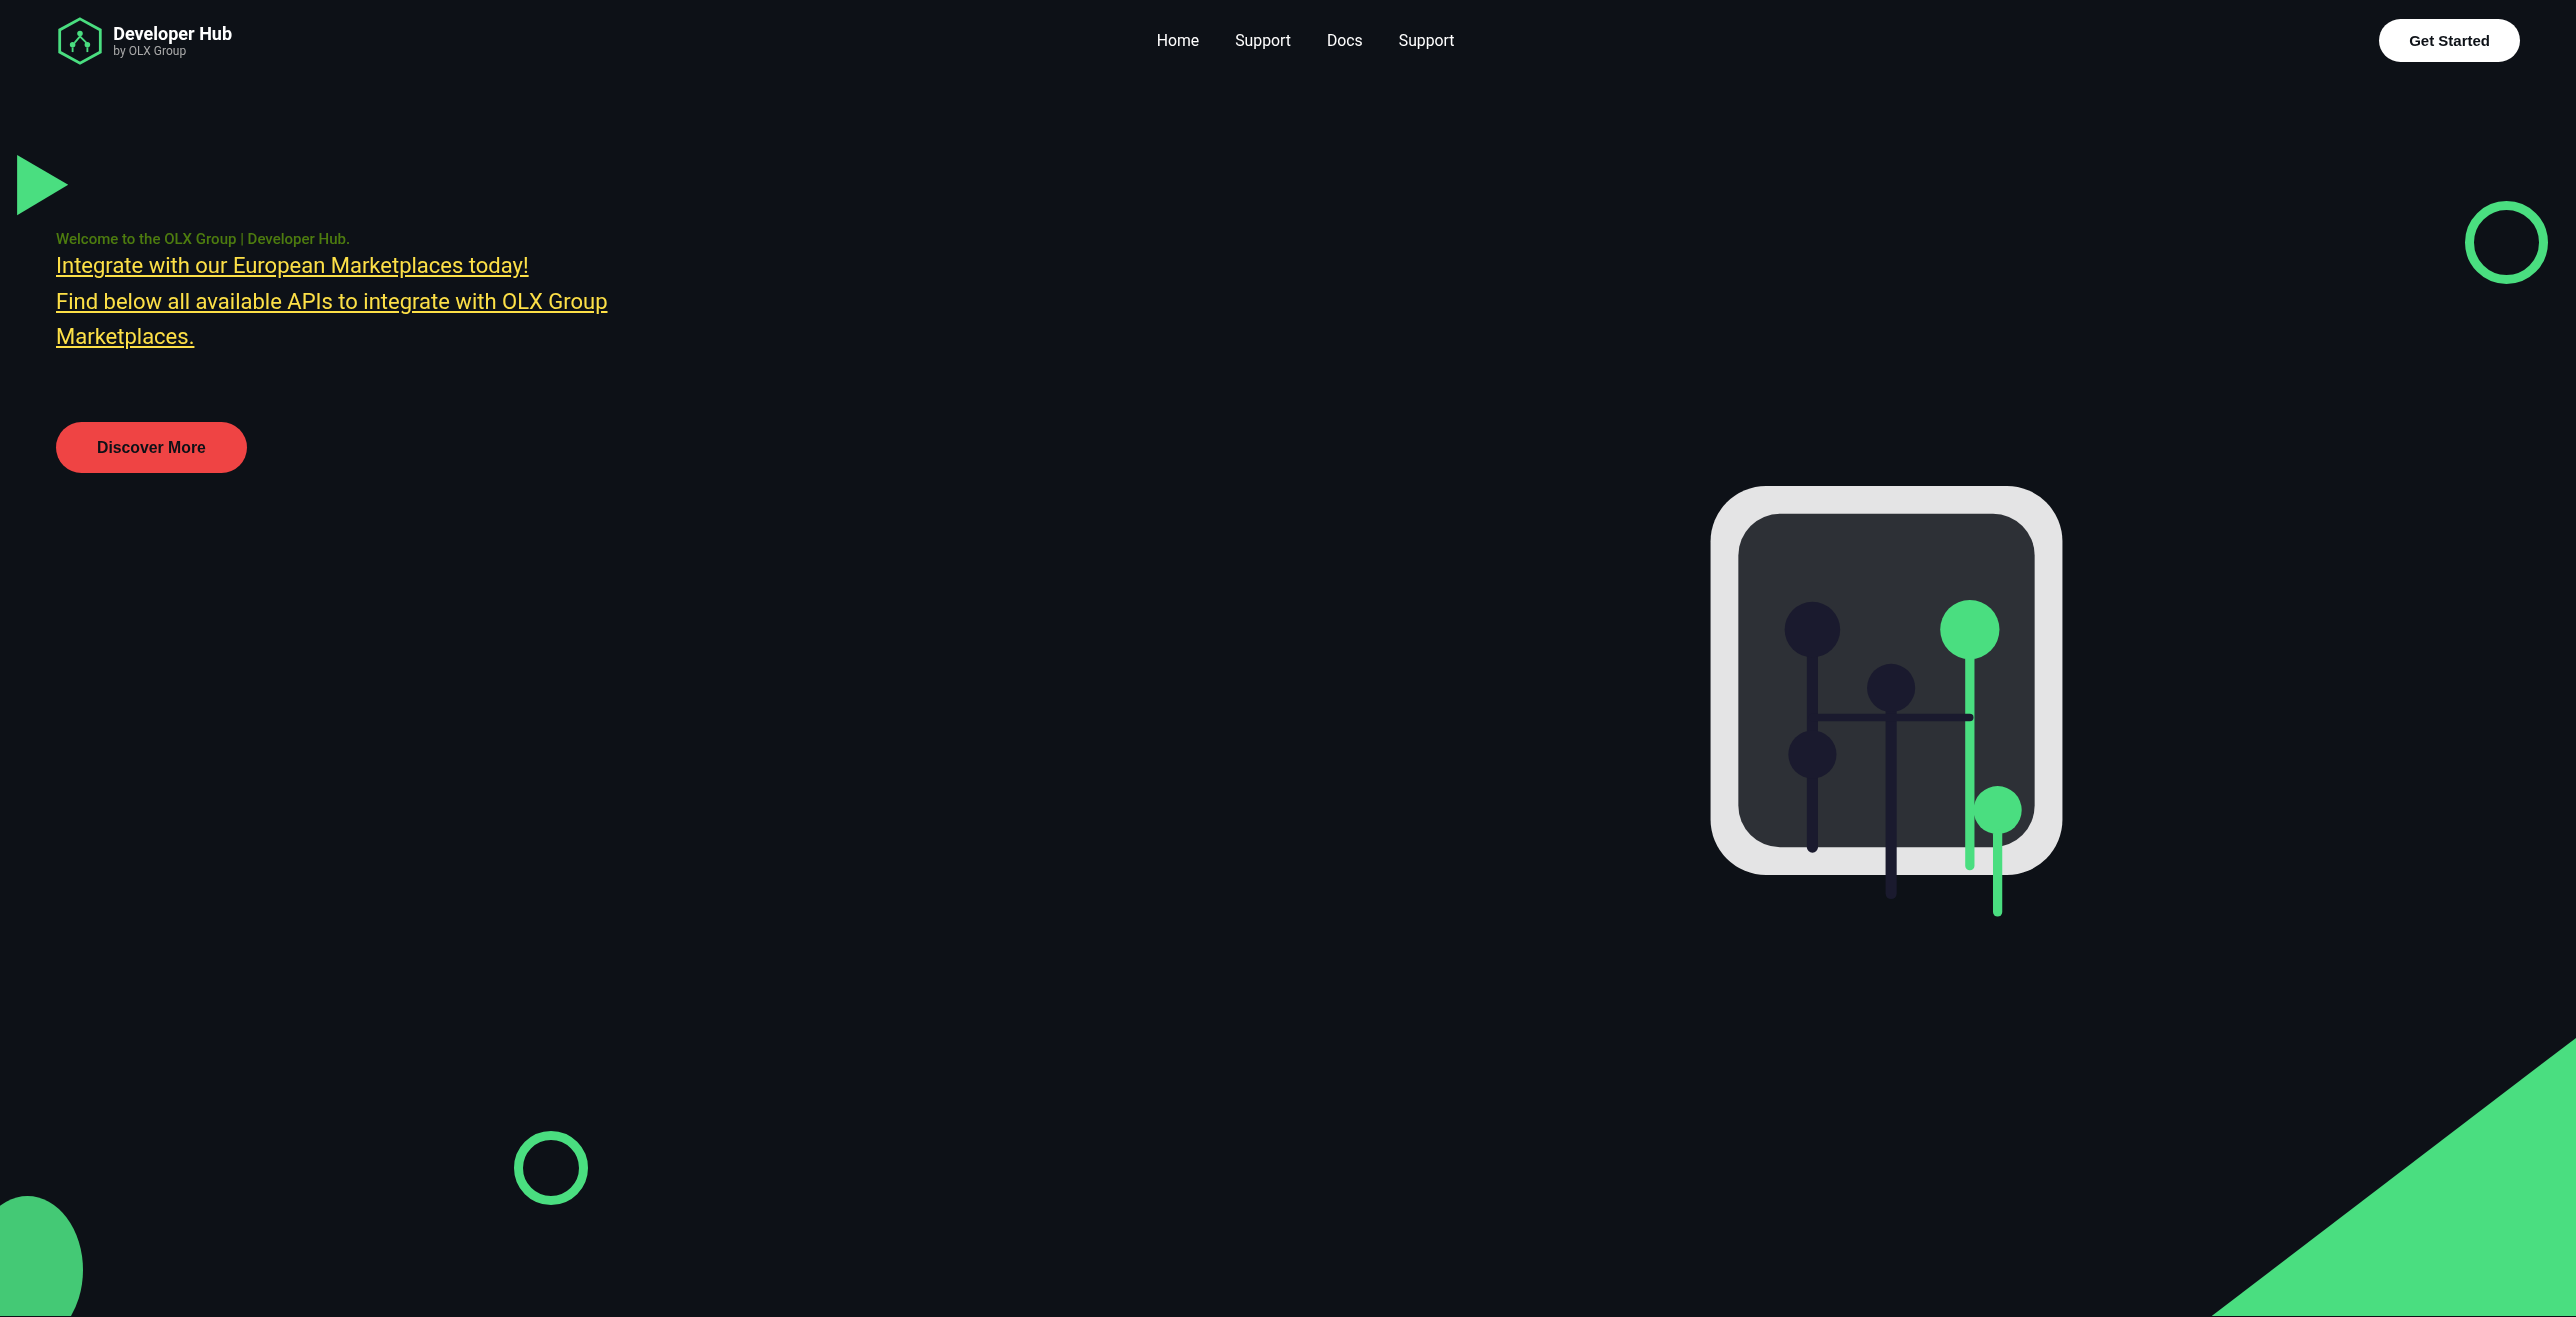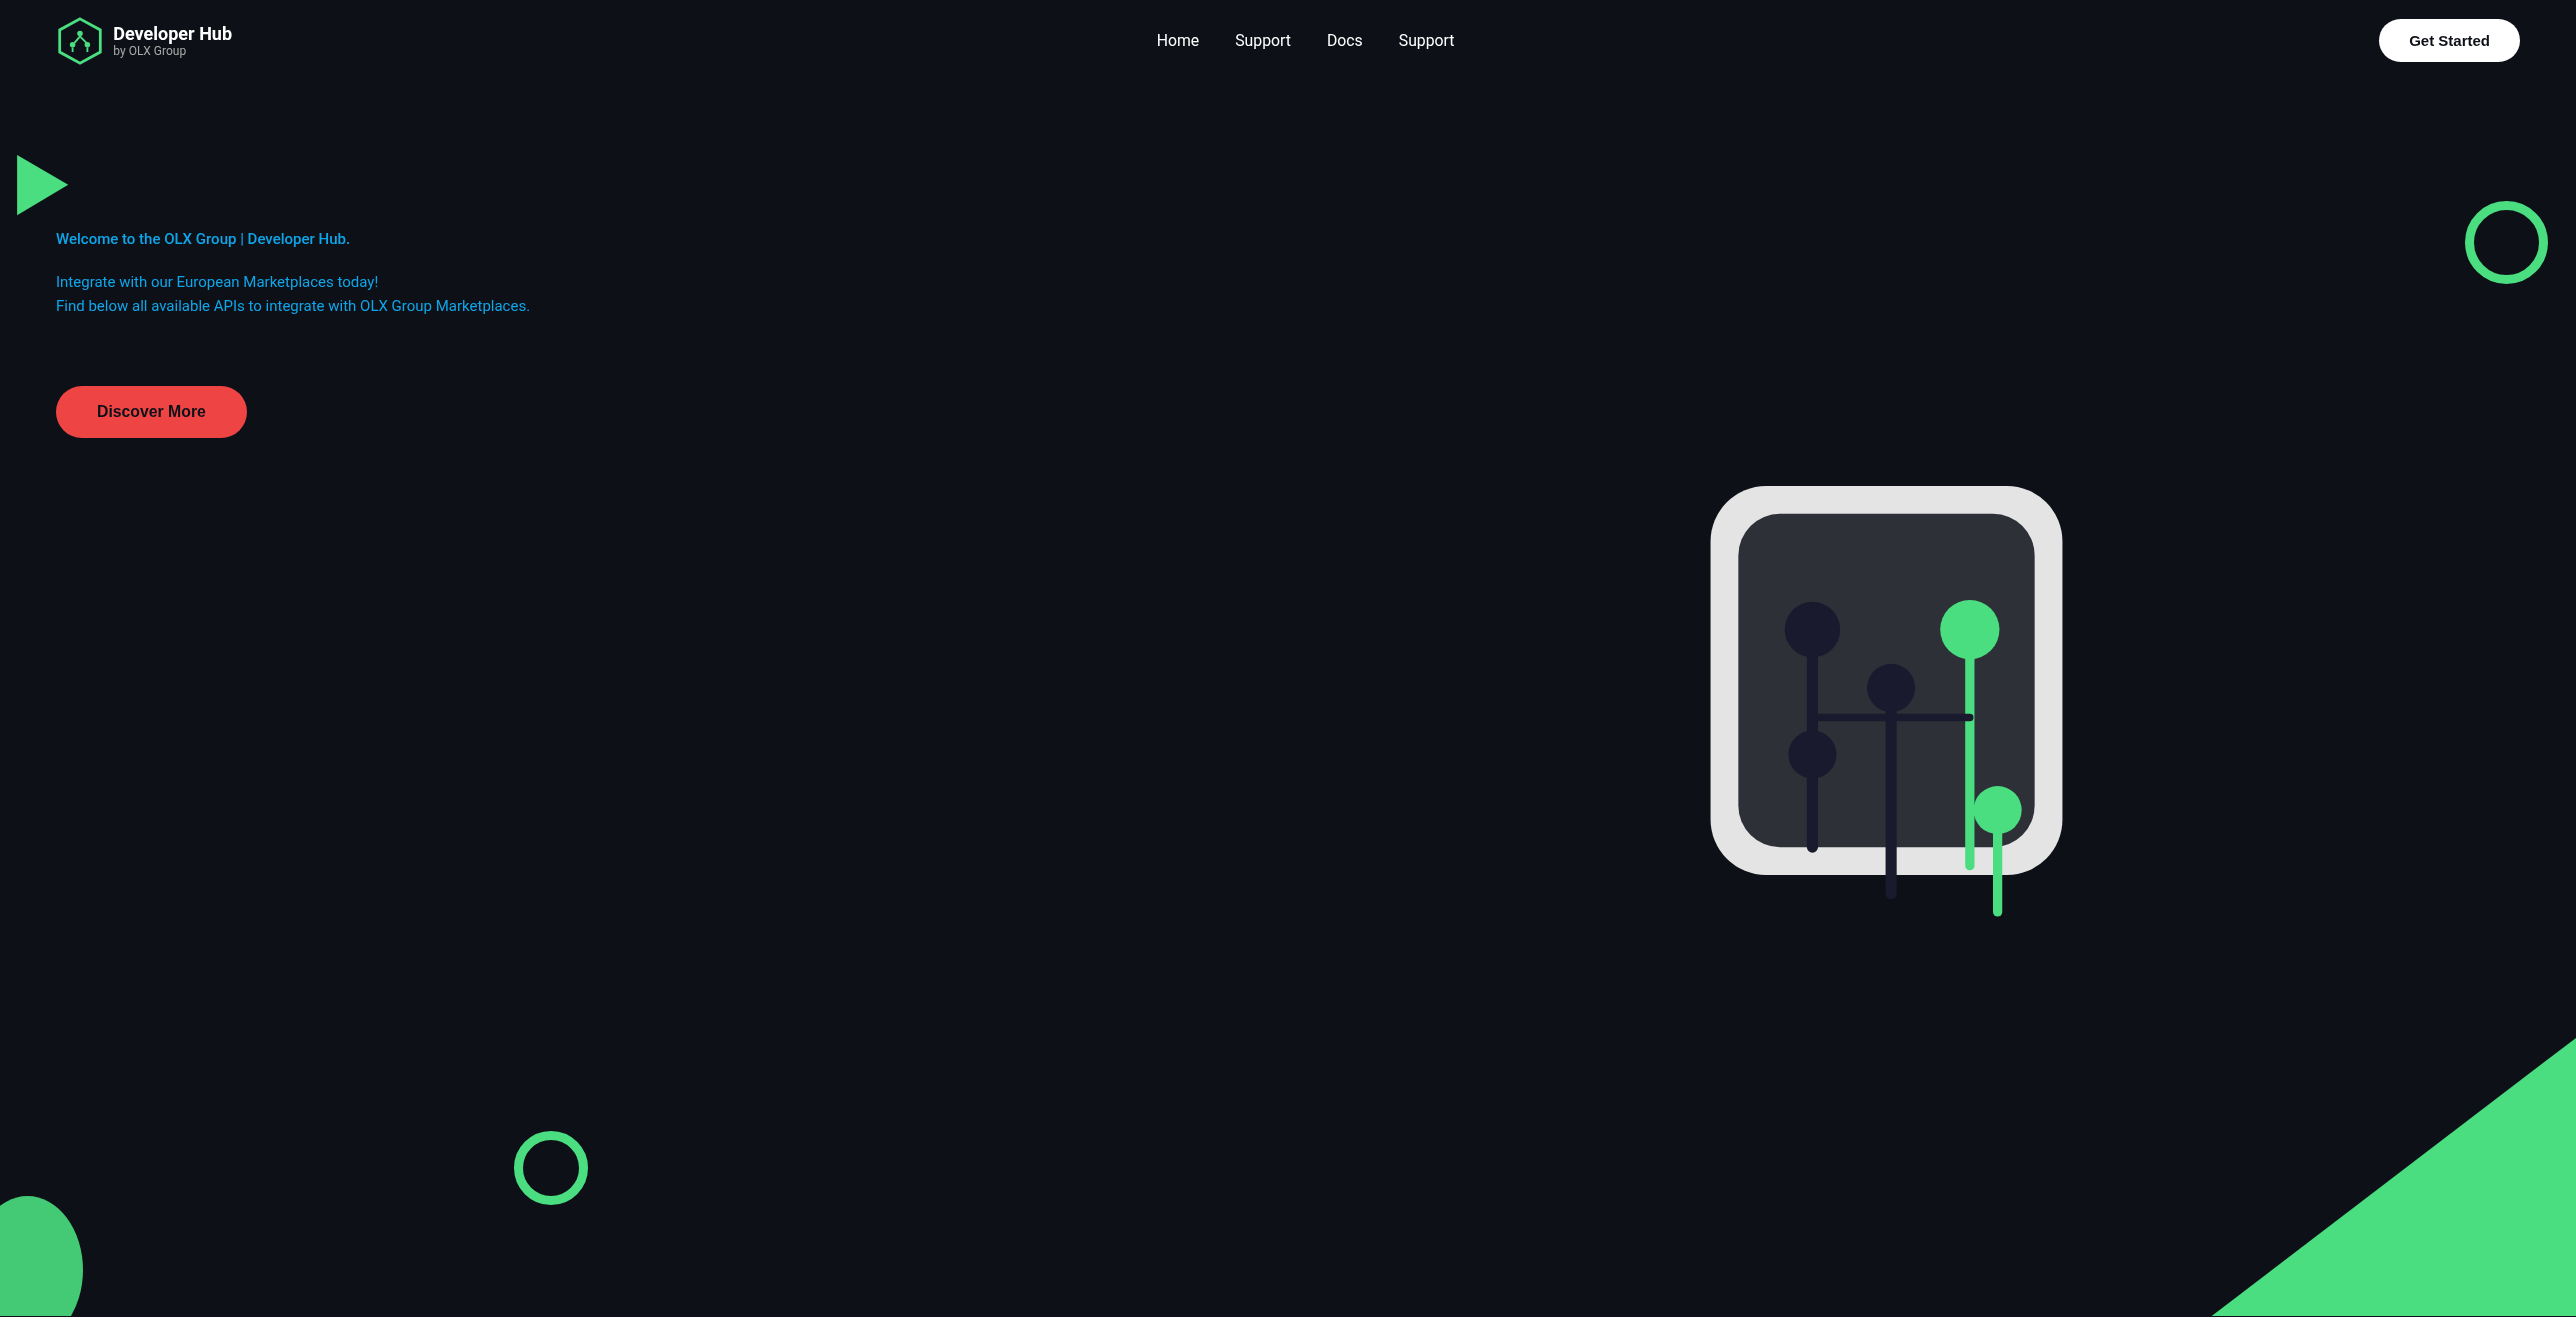--- a/index.html
+++ b/index.html
@@ -143,39 +143,39 @@
 
     
     .hero-content {
       position: relative;
       z-index: 5;
       max-width: 556px;
       padding-top: 93px;
     }
 
     .hero-tag {
-      color: #0ea5e9;
+      color: #4d7c0f;
       font-size: 15px;
       font-weight: 500;
-      margin-bottom: 22px;
     }
 
     .hero-title {
       font-size: 67px;
       font-weight: 800;
       line-height: 1.1;
       color: #ffffff;
       margin-bottom: 30px;
     }
 
     .hero-description {
-      font-size: 15px;
-      color: #0ea5e9;
+      font-size: 22px;
+      color: #fde047;
       line-height: 1.6;
       margin-bottom: 44px;
+      text-decoration: underline;
     }
 
     .hero-cta {
       background: #ef4444;
       color: #0d1117;
       border: none;
       padding: 16.7px 41px;
       border-radius: 46px;
       font-size: 15.8px;
       font-weight: 600;

